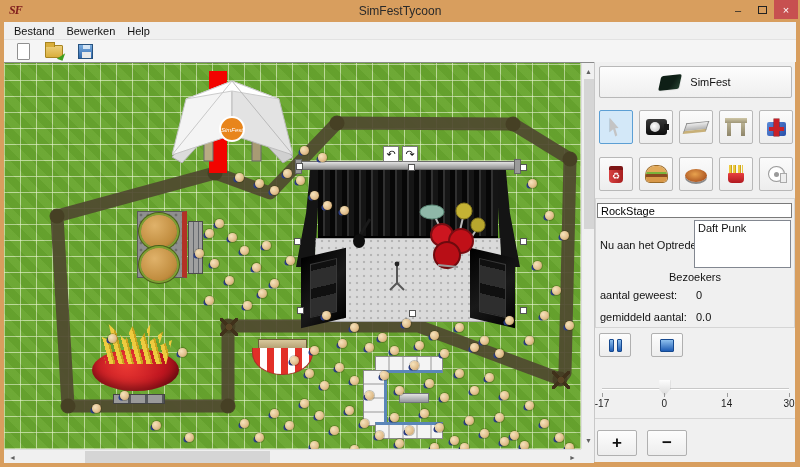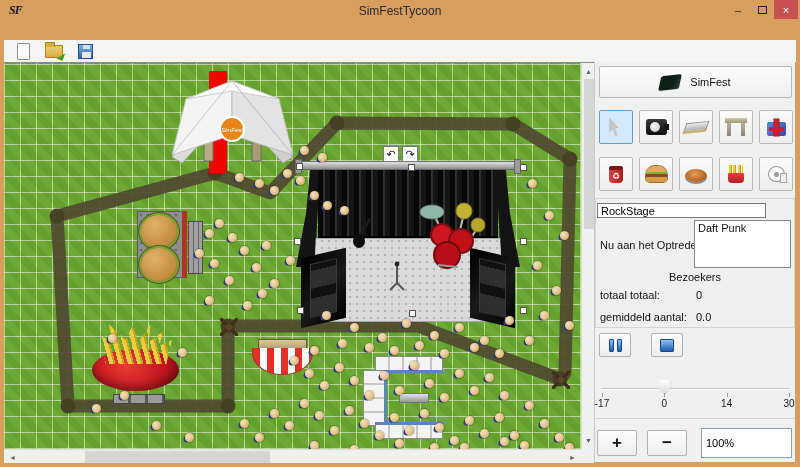--- a/index.html
+++ b/index.html
@@ -1,21 +1,21 @@
 <!DOCTYPE html>
 <html><head>
 <meta charset="utf-8">
 <style>
   * { margin:0; padding:0; box-sizing:border-box; }
   html,body { width:800px; height:467px; font-family:"Liberation Sans", sans-serif; }
   .window { position:relative; width:800px; height:467px; background:#d89e5e; overflow:hidden; outline:1px solid #a5763a; }
 
   
   .titlebar { position:absolute; left:0; top:0; width:800px; height:22px; background:#d89e5e; }
-  .app-icon { position:absolute; left:9px; top:3px; font:italic bold 12px "Liberation Serif", serif; color:#0f172a; letter-spacing:-1px; }
+  .app-icon { position:absolute; left:9px; top:3px; font:italic bold 12px "Liberation Serif", serif; color:#7f1d1d; letter-spacing:-1px; }
   .title { position:absolute; left:0; top:4px; width:100%; text-align:center; font-size:12px; color:#2a2a2a; }
   .win-controls { position:absolute; right:2px; top:0; height:20px; display:flex; align-items:flex-start; }
   .win-btn { width:24px; height:19px; display:flex; align-items:center; justify-content:center; font-size:11px; color:#222; cursor:default; }
   .win-btn.close { background:#c75050; color:#fff; width:24px; }
   .glyph-max { display:inline-block; width:9px; height:8px; border:1px solid #222; }
 
   
   .menubar { position:absolute; left:4px; top:22px; width:792px; height:18px; background:#f0f0f0; display:flex; align-items:center; padding-left:4px; border-bottom:1px solid #e2e2e2; }
   .menu-item { font-size:11px; color:#111; padding:2px 6px; }
   .toolbar { position:absolute; left:4px; top:40px; width:792px; height:22px; background:#f5f5f5; display:flex; align-items:center; gap:9px; padding-left:8px; }
@@ -150,21 +150,21 @@
     background:linear-gradient(#e2aa5a 0 35%, #7ab33a 35% 50%, #8a4a20 50% 70%, #d89848 70%); box-shadow:0 0 0 1px #9a6a28; }
   .ticon-pizza { width:22px; height:13px; border-radius:50%; background:radial-gradient(ellipse at 45% 40%, #e8a24e, #b05a24 70%, #7a3a14); box-shadow:0 2px 0 #8a8a8a; margin-top:2px; }
   .ticon-fries { width:16px; height:18px; }
   .ticon-fries::before { content:""; position:absolute; left:1px; top:0; width:14px; height:10px;
     background:repeating-linear-gradient(90deg, #eecb3f 0 2px, #c9a21e 2px 3px, transparent 3px 4.5px); }
   .ticon-fries::after { content:""; position:absolute; left:0; bottom:0; width:16px; height:10px; background:linear-gradient(#e84040,#b01820); border-radius:1px 1px 4px 4px; }
   .ticon-toilet { width:17px; height:16px; background:radial-gradient(circle at 45% 50%, #ffffff 55%, #c8c8c8); border:1px solid #9a9a9a; border-radius:50%; }
   .ticon-toilet::before { content:""; position:absolute; left:5px; top:5px; width:5px; height:5px; background:#9a9a9a; border-radius:50%; }
   .ticon-toilet::after { content:""; position:absolute; right:-3px; top:6px; width:5px; height:8px; background:#eee; border:1px solid #aaa; }
 
-  .stagename { position:absolute; left:2px; top:141px; width:169px; height:15px; border:1px solid #7a7a7a; font-size:11px; font-family:"Liberation Sans",sans-serif; padding:0 3px; background:#fff; }
+  .stagename { position:absolute; left:2px; top:141px; width:195px; height:15px; border:1px solid #7a7a7a; font-size:11px; font-family:"Liberation Sans",sans-serif; padding:0 3px; background:#fff; }
   .info-group { position:absolute; left:0px; top:136px; width:200px; height:130px; border:1px solid #d5d5d5; }
   .np-label { position:absolute; left:4px; top:40px; }
   .np-list { position:absolute; left:98px; top:21px; width:97px; height:48px; background:#fff; border:1px solid #828790; padding:1px 3px; overflow:hidden; }
   .bez-header { position:absolute; left:0; top:72px; width:100%; text-align:center; }
   .stat-label { position:absolute; left:4px; }
   .stat-value { position:absolute; left:100px; }
   .row-total { top:90px; } .row-avg { top:112px; }
 
   .sep { position:absolute; left:0; width:200px; border-top:1px solid #d5d5d5; }
   .media-btn { position:absolute; top:271px; width:32px; height:24px; background:linear-gradient(#fdfdfd,#ededed); border:1px solid #b0b0b0; border-radius:2px; display:flex; align-items:center; justify-content:center; gap:3px; }
@@ -194,20 +194,25 @@
     <span class="title">SimFestTycoon</span>
     <span class="win-controls">
       <span class="win-btn">–</span>
       <span class="win-btn">
           <span class="glyph-max"></span>
         </span>
       <span class="win-btn close">×</span>
     </span>
   </div>
 
+  <div class="menubar">
+      <span class="menu-item">Bestand</span>
+      <span class="menu-item">Bewerken</span>
+      <span class="menu-item">Help</span>
+    </div>
 
   <div class="toolbar">
     <div class="tb-btn">
         <div class="ic-new"></div>
       </div>
     <div class="tb-btn">
         <div class="ic-open"></div>
       </div>
     <div class="tb-btn">
         <div class="ic-save"></div>
@@ -472,21 +477,21 @@
       </div>
 
     <input class="stagename" value="RockStage" style="">
 
     <div class="info-group">
       <span class="np-label">Nu aan het Optreden:</span>
       <div class="np-list">
         <span>Daft Punk</span>
       </div>
       <div class="bez-header">Bezoekers</div>
-      <span class="stat-label row-total">totaal totaal:</span>
+      <span class="stat-label row-total">aantal geweest:</span>
       <span class="stat-value row-total">0</span>
       <span class="stat-label row-avg">gemiddeld aantal:</span>
       <span class="stat-value row-avg">0.0</span>
     </div>
 
     <button class="media-btn pause-btn">
       <span class="pbar"></span>
         <span class="pbar"></span>
     </button>
     <button class="media-btn stop-btn">
@@ -502,16 +507,15 @@
         <span class="slider-label" style="left: 69.3333px;">0</span>
         <div class="slider-tick" style="left: 131.667px;"></div>
         <span class="slider-label" style="left: 131.667px;">14</span>
         <div class="slider-tick" style="left: 194px;"></div>
         <span class="slider-label" style="left: 194px;">30</span>
       </div>
     <div class="sep" style="top:356px"></div>
 
     <button class="zoom-btn zplus">+</button>
     <button class="zoom-btn zminus">−</button>
-    <input class="zoom-field" value="100%" style="">
   </div>
 
 </div>
 
 </body></html>

